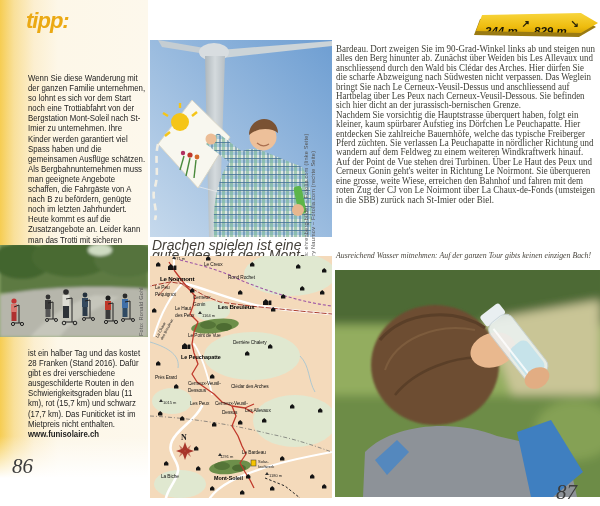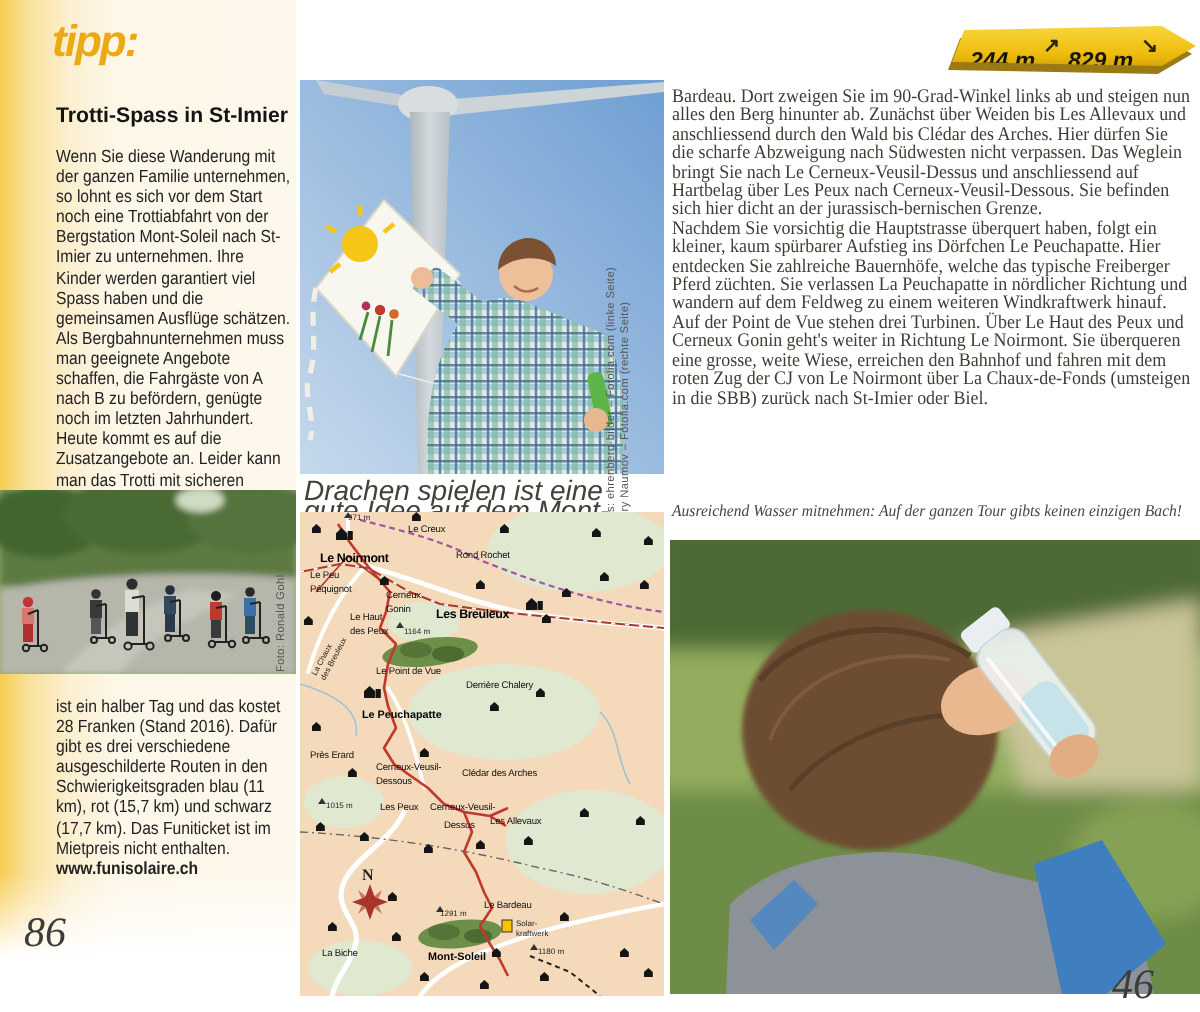--- a/index.html
+++ b/index.html
@@ -52,21 +52,20 @@
   .mts{font-family:"Liberation Sans",sans-serif;font-size:4px;fill:#222;}
   .mtn{font-family:"Liberation Serif",serif;font-size:8px;font-weight:bold;fill:#222;}
 </style>
 </head>
 <body>
 
 <div id="spread">
 
   <div id="tipbox">
     <div class="tip-title">tipp:</div>
-    <div class="tip-head">Trotti-Spass in St-Imier</div>
     <div class="tip-para" id="tip-para1">Wenn Sie diese Wanderung mit der ganzen Familie unternehmen, so lohnt es sich vor dem Start noch eine Trottiabfahrt von der Bergstation Mont-Soleil nach St-Imier zu unternehmen. Ihre Kinder werden garantiert viel Spass haben und die gemeinsamen Ausflüge schätzen. Als Bergbahnunternehmen muss man geeignete Angebote schaffen, die Fahrgäste von A nach B zu befördern, genügte noch im letzten Jahrhundert. Heute kommt es auf die Zusatzangebote an. Leider kann man das Trotti mit sicheren Scheibenbremsen nicht bloss für eine Abfahrt mieten. Mindestmietdauer</div>
     <div class="tip-para" id="tip-para2">
       <span>ist ein halber Tag und das kostet 28 Franken (Stand 2016). Dafür gibt es drei verschiedene ausgeschilderte Routen in den Schwierigkeitsgraden blau (11 km), rot (15,7 km) und schwarz (17,7 km). Das Funiticket ist im Mietpreis nicht enthalten.</span><br>
       <span class="tip-web">www.funisolaire.ch</span>
     </div>
   </div>
 
   <svg class="ph" style="left:0;top:245px" width="148" height="92" viewBox="0 0 148 92">
     <defs>
         <filter id="b1">
@@ -426,15 +425,15 @@
         <rect x="171" y="72" width="22" height="37" rx="7" fill="#bfe0ea" opacity=".85"></rect>
         <line x1="174" y1="46" x2="174" y2="104" stroke="#fff" stroke-width="2" opacity=".8"></line>
       </g>
       <ellipse cx="202" cy="108" rx="13" ry="10" fill="#e2ad83" transform="rotate(-30 202 108)"></ellipse>
       <path d="M28,227 L30,182 C60,152 122,150 162,166 L232,182 L242,227 Z" fill="#8d9298"></path>
       <polygon points="182,162 216,150 248,202 218,227 196,227" fill="#3f7fc0"></polygon>
       <polygon points="40,190 62,170 74,182 52,205" fill="#4a86c4" opacity=".85"></polygon>
     </g>
   </svg>
 
-  <div class="pageno" id="pn-right">46</div>
+  <div class="pageno" id="pn-right">87</div>
 
 </div>
 
 </body></html>

